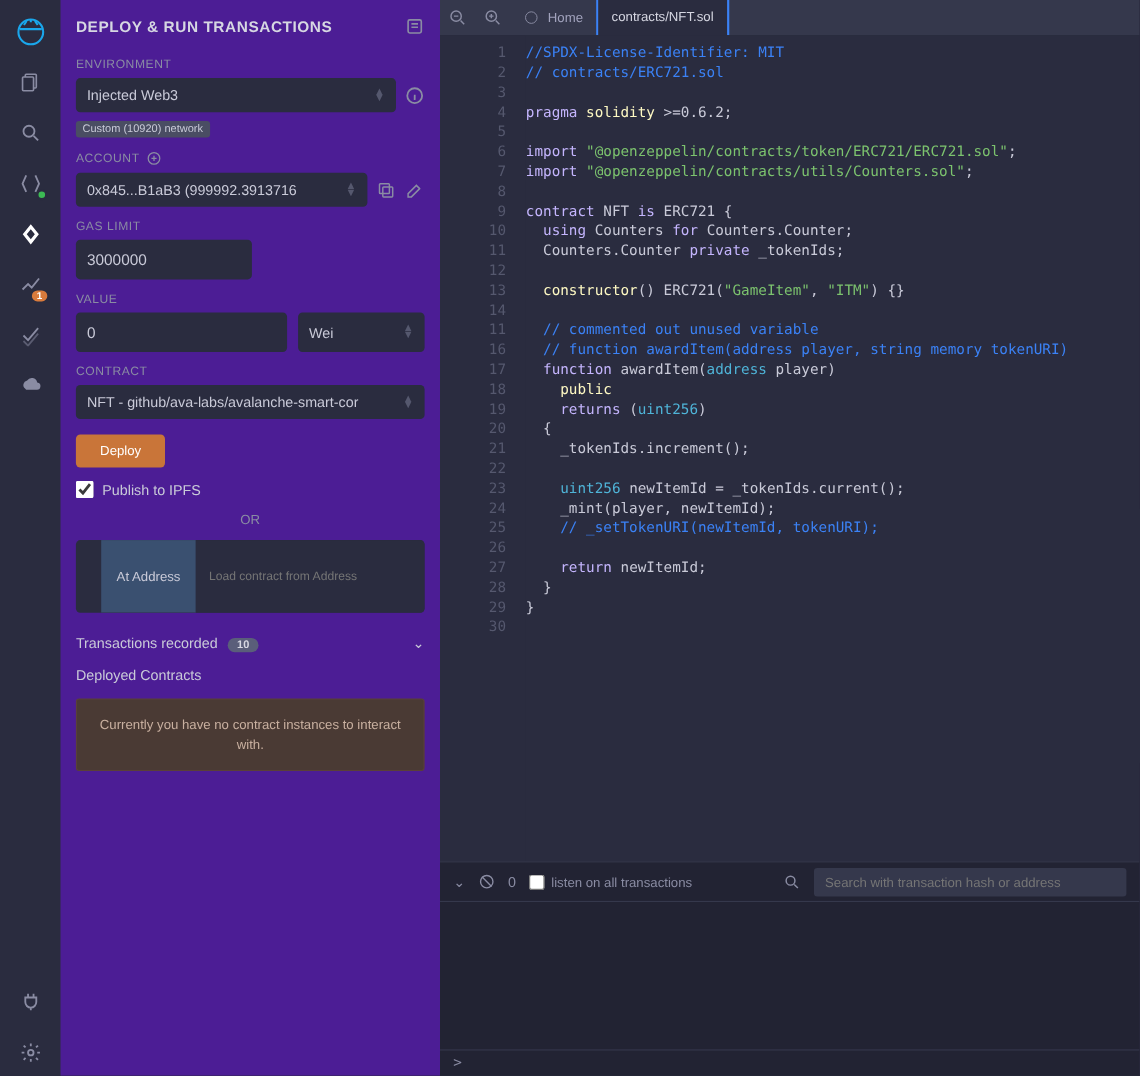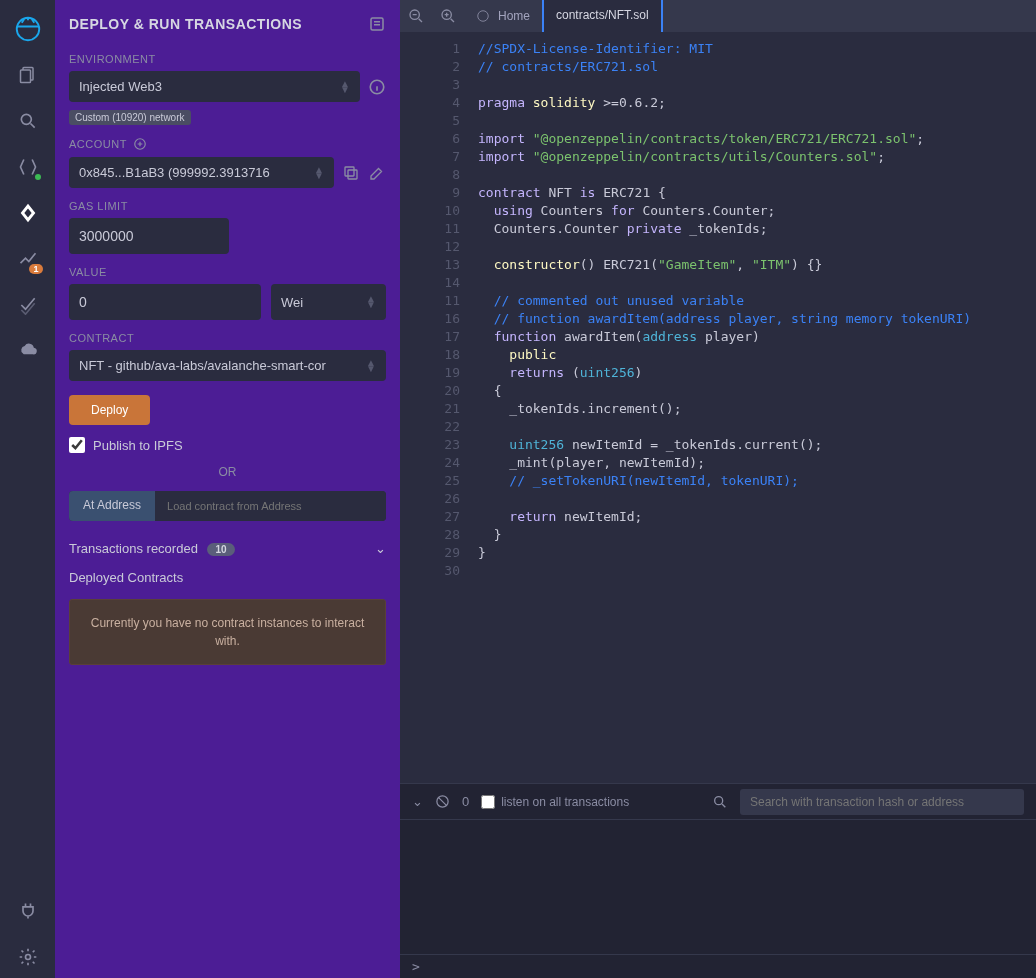--- a/index.html
+++ b/index.html
@@ -18,21 +18,21 @@
 .mini-badge { display: inline-block; background: #4a4d63; color: #c9cad8; font-size: 10px; padding: 2px 6px; border-radius: 3px; margin-top: 8px; }
 .input-field { background: #2a2c3f; border: none; border-radius: 4px; padding: 10px; color: #c9cad8; width: 100%; font-size: 14px; }
 .row2 { display: flex; gap: 10px; }
 .row2 .input-field { flex: 1; }
 .row2 .select-wrap { width: 115px; }
 .btn-deploy { background: #c97539; color: #fff; border: none; padding: 8px 22px; border-radius: 4px; margin-top: 14px; cursor: pointer; font-size: 12px; }
 .check-row { display: flex; align-items: flex-end; gap: 8px; margin-top: 12px; color: #c9cad8; }
 .check-row input { width: 16px; height: 16px; accent-color: #fff; }
 .or-sep { text-align: center; margin: 12px 0; color: #8a8ca3; font-size: 12px; }
 .ataddr-row { display: flex; background: #2a2c3f; border-radius: 4px; overflow: hidden; }
-.ataddr-btn { background: #3a5070; color: #c9cad8; padding: 7px 14px; font-size: 12px; cursor: pointer; }
+.ataddr-btn { background: #3a5070; color: #c9cad8; padding: 26px 14px; font-size: 12px; cursor: pointer; margin-left: 23px; }
 .ataddr-input { flex: 1; background: #2a2c3f; border: none; padding: 9px 12px; color: #8a8ca3; font-size: 11px; }
 .collapse-row { display: flex; align-items: center; justify-content: space-between; margin-top: 20px; color: #c9cad8; font-size: 13px; cursor: pointer; }
 .count-badge { background: #5a5e7a; color: #d6d7e2; border-radius: 10px; padding: 1px 8px; font-size: 10px; margin-left: 6px; font-weight: bold; }
 .deployed-title { margin-top: 14px; color: #c9cad8; font-size: 13px; }
 .warn-box { background: #4a3a34; border: 1px solid #5a4038; border-radius: 3px; padding: 14px; margin-top: 14px; text-align: center; color: #c9b0a0; font-size: 12px; line-height: 1.5; }
 .main { flex: 1; display: flex; flex-direction: column; background: #2a2c3f; }
 .tabbar { height: 32px; background: #35384c; display: flex; align-items: stretch; }
 .tabbar .tabtool { width: 32px; display: flex; align-items: center; justify-content: center; color: #8a8ca3; cursor: pointer; }
 .tab { display: flex; align-items: center; gap: 8px; padding: 0 12px; color: #a2a3bd; cursor: pointer; font-size: 12px; border-right: 2px solid #3b82f6; }
 .tab.active { background: #2a2c3f; color: #d6d7e2; flex-direction: column; }

